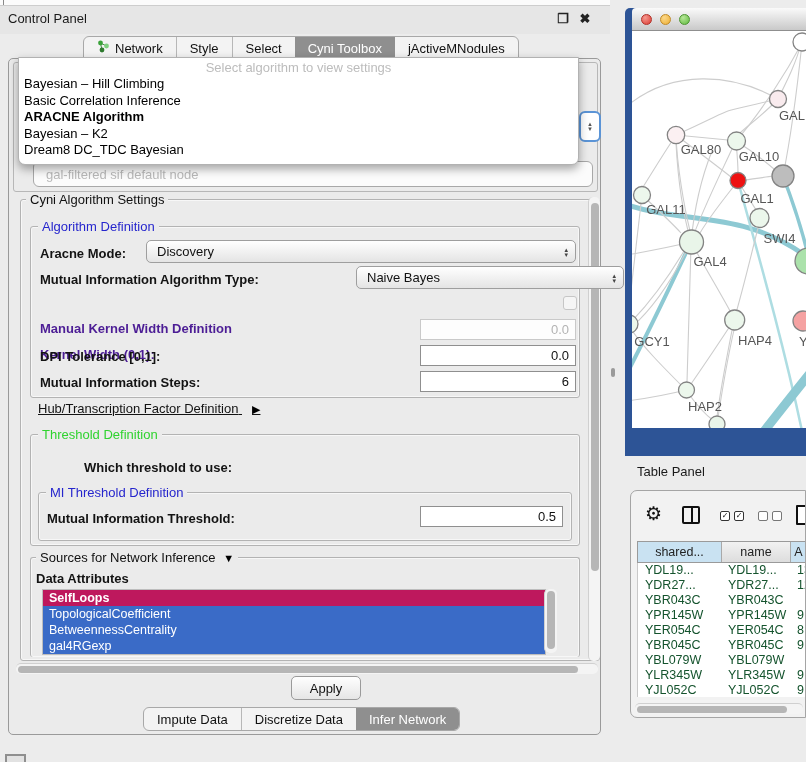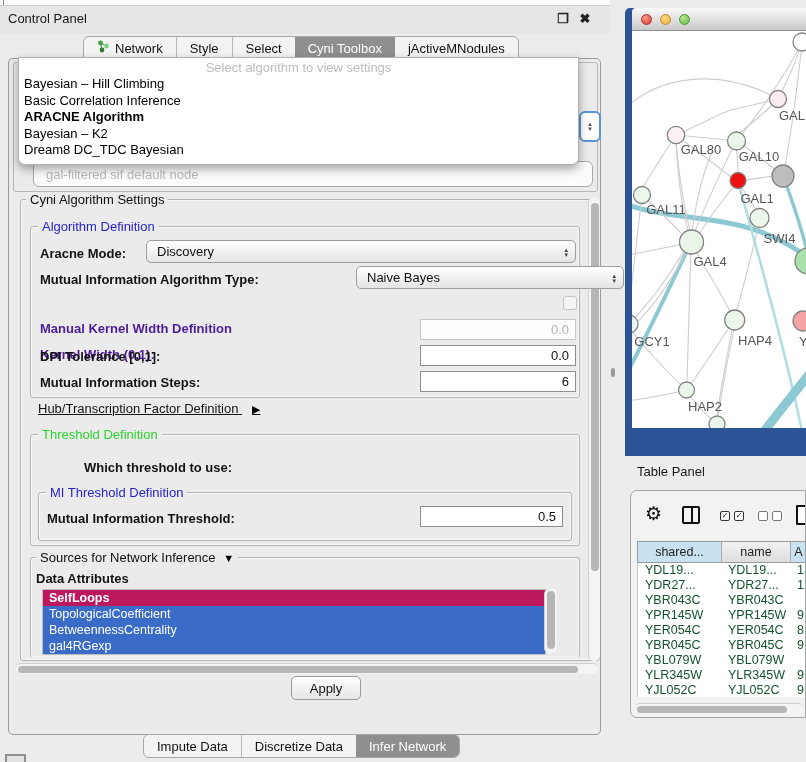--- a/index.html
+++ b/index.html
@@ -218,21 +218,21 @@
       <div class="attr-item" style="background: rgb(58, 107, 199);">TopologicalCoefficient</div>
       <div class="attr-item" style="background: rgb(58, 107, 199);">BetweennessCentrality</div>
       <div class="attr-item" style="background: rgb(58, 107, 199);">gal4RGexp</div>
     </div>
   <div class="abs sb-track-v" style="left:544px;top:589px;width:12px;height:64px;">
     <div class="sb-thumb" style="left:2px;top:2px;width:8px;height:58px;"></div>
   </div>
 
   <div class="abs btn" style="left:259px;top:676px;width:68px;height:22px;margin-left:32px;">Apply</div>
 
-  <div class="abs tabstrip bottom" style="left:143px;top:734px;text-align:center;">
+  <div class="abs tabstrip bottom" style="left:143px;top:707px;text-align:center;">
     <div class="tab">
         <span>Impute Data</span>
       </div>
     <div class="tab">
         <span>Discretize Data</span>
       </div>
     <div class="tab sel">
         <span>Infer Network</span>
       </div>
   </div>

